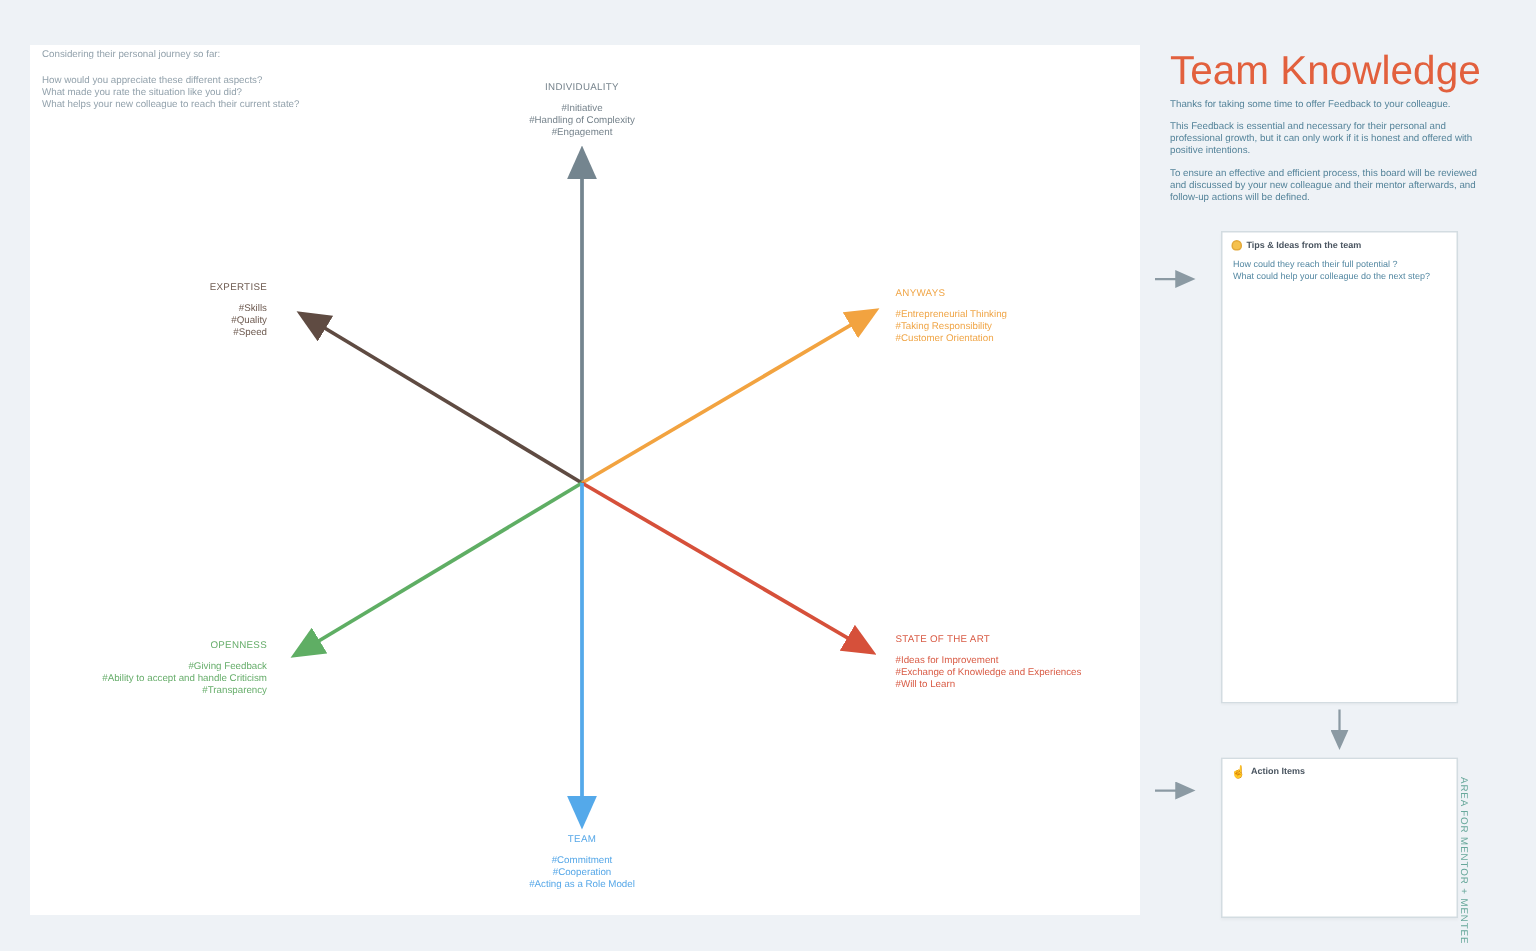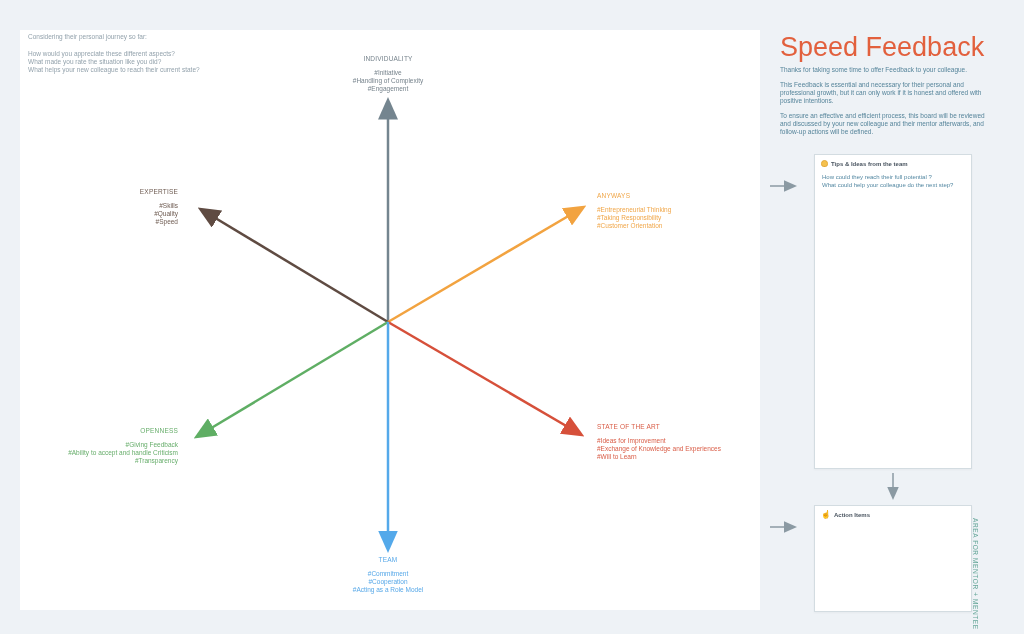--- a/index.html
+++ b/index.html
@@ -145,21 +145,21 @@
   <div>#Will to Learn</div>
 </div>
 
 <div class="abs axis-block ax-center c-team" style="left:288px; top:556px;">
   <div class="axis-title">TEAM</div>
   <div>#Commitment</div>
   <div>#Cooperation</div>
   <div>#Acting as a Role Model</div>
 </div>
 
-<div class="abs panel-title">Speed Feedback</div>
+<div class="abs panel-title">Team Knowledge</div>
 
 <div class="abs panel-text">
   <p>Thanks for taking some time to offer Feedback to your colleague.</p>
   <p>This Feedback is essential and necessary for their personal and professional growth, but it can only work if it is honest and offered with positive intentions.</p>
   <p>To ensure an effective and efficient process, this board will be reviewed and discussed by your new colleague and their mentor afterwards, and follow-up actions will be defined.</p>
 </div>
 
 <svg class="abs" style="left:768px; top:176px;" width="36" height="20">
   <defs>
       <marker id="m-flow1" markerWidth="9" markerHeight="8" refX="7" refY="4" orient="auto">

